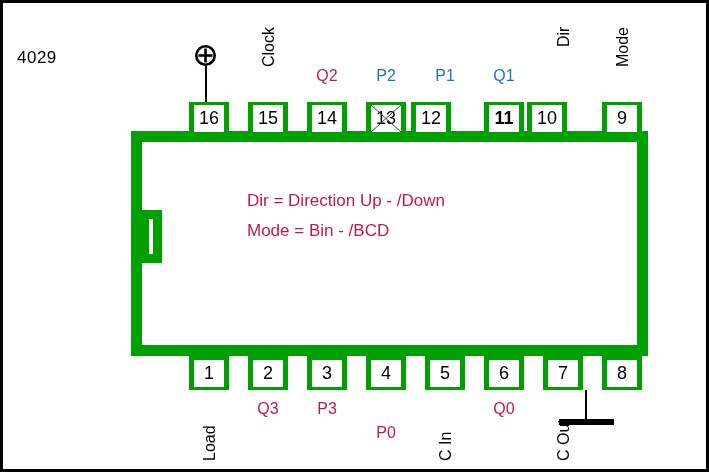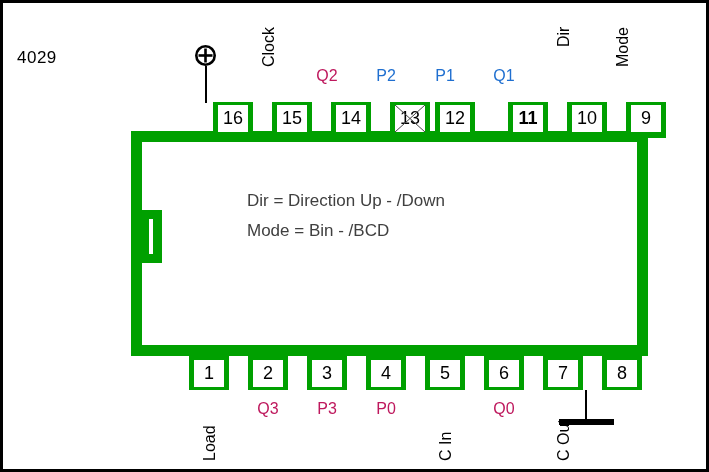--- a/index.html
+++ b/index.html
@@ -56,21 +56,21 @@
 
   
   #chip-notes {
     position: absolute;
     left: 244px;
     top: 183px;
     width: 330px;
   }
   .note-line {
     font-size: 17px;
-    color: #404040;
+    color: #be185d;
     line-height: 30px;
     white-space: nowrap;
   }
 
   
   .pin {
     position: absolute;
     width: 40px;
     height: 36px;
     background: #00a000;
@@ -84,21 +84,21 @@
     background: #ffffff;
     color: #000000;
     font-size: 18px;
     line-height: 27px;
     text-align: center;
     box-sizing: border-box;
   }
   .pin-top .pin-inner { top: 3px; }
   .pin-bottom .pin-inner { top: 6px; }
 
-  .pin-top { top: 99px; margin-left: 24px; }
+  .pin-top { top: 99px; }
   .pin-bottom { top: 351px; }
 
   
   .pin-x {
     position: absolute;
     left: 5px;
     top: 3px;
     width: 30px;
     height: 27px;
     pointer-events: none;
@@ -201,21 +201,21 @@
           <line x1="0" y1="0" x2="30" y2="27" stroke="#444444" stroke-width="1"></line>
           <line x1="30" y1="0" x2="0" y2="27" stroke="#444444" stroke-width="1"></line>
         </svg>
       </div>
       <div class="pin pin-top" style="left: 408px;">
         <div class="pin-inner">12</div>
       </div>
       <div class="pin pin-top" style="left: 481px; font-weight: bold;">
         <div class="pin-inner">11</div>
       </div>
-      <div class="pin pin-top" style="left: 540px;">
+      <div class="pin pin-top" style="left: 524px;">
         <div class="pin-inner">10</div>
       </div>
       <div class="pin pin-top" style="left: 599px;">
         <div class="pin-inner">9</div>
       </div>
       <div class="pin pin-bottom" style="left: 186px;">
         <div class="pin-inner">1</div>
       </div>
       <div class="pin pin-bottom" style="left: 245px;">
         <div class="pin-inner">2</div>
@@ -243,19 +243,19 @@
       <div class="lbl c-black lbl-v" style="left: 257px; top: 24px; height: 72px; justify-content: flex-end; display: flex; align-items: center;">Clock</div>
       <div class="lbl c-red lbl-h" style="left: 294px; top: 64px;">Q2</div>
       <div class="lbl c-blue lbl-h" style="left: 353px; top: 64px;">P2</div>
       <div class="lbl c-blue lbl-h" style="left: 412px; top: 64px;">P1</div>
       <div class="lbl c-blue lbl-h" style="left: 471px; top: 64px;">Q1</div>
       <div class="lbl c-black lbl-v" style="left: 552px; top: 24px; height: 72px; justify-content: flex-end; display: flex; align-items: center;">Dir</div>
       <div class="lbl c-black lbl-v" style="left: 611px; top: 24px; height: 72px; justify-content: flex-end; display: flex; align-items: center;">Mode</div>
       <div class="lbl c-black lbl-v" style="left: 198px; top: 390px; height: 68px; display: flex; align-items: flex-start;">Load</div>
       <div class="lbl c-red lbl-h" style="left: 235px; top: 397px;">Q3</div>
       <div class="lbl c-red lbl-h" style="left: 294px; top: 397px;">P3</div>
-      <div class="lbl c-red lbl-h" style="left: 353px; top: 397px;">P0</div>
+      <div class="lbl c-red lbl-h" style="left: 353px; top: 421px;">P0</div>
       <div class="lbl c-black lbl-v" style="left: 434px; top: 390px; height: 68px; display: flex; align-items: flex-start;">C In</div>
       <div class="lbl c-red lbl-h" style="left: 471px; top: 397px;">Q0</div>
       <div class="lbl c-black lbl-v" style="left: 552px; top: 390px; height: 68px; display: flex; align-items: flex-start;">C Out</div>
     </div>
 
 </div>
 
 </body></html>

